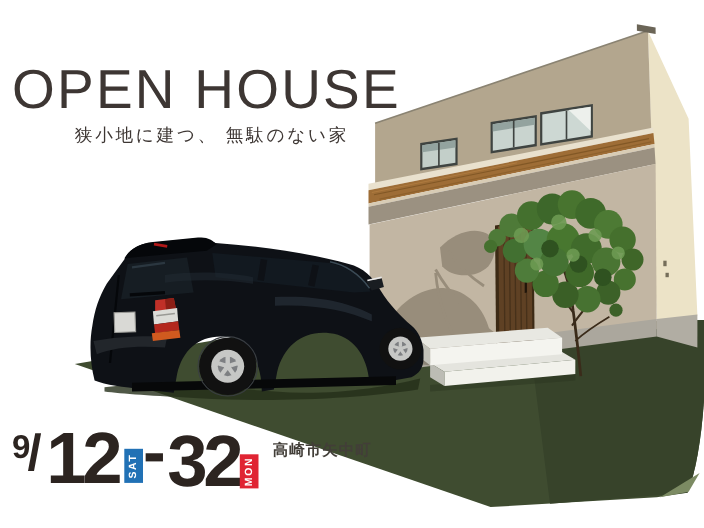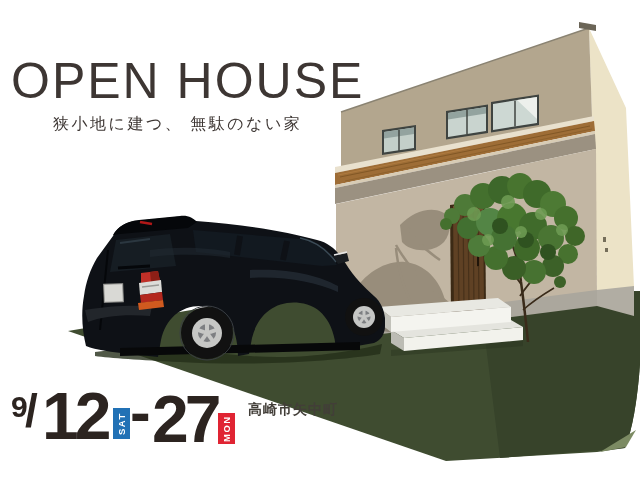--- a/index.html
+++ b/index.html
@@ -7,21 +7,21 @@
     position:relative;width:640px;height:480px;background:#ffffff;
     overflow:hidden;font-family:"Liberation Sans",sans-serif;
   }
   #scene{position:absolute;left:0;top:0;}
   .txt{position:absolute;white-space:nowrap;line-height:1;}
   .title{
     left:11px;top:56px;font-size:50px;font-weight:400;letter-spacing:2px;
     color:var(--title-text,#3d3633);
   }
   .subtitle{
-    left:53px;top:116px;font-size:16px;letter-spacing:2.5px;
+    left:68px;top:116px;font-size:16px;letter-spacing:2.5px;
     color:var(--title-text,#3d3633);
   }
   .d-month{left:11px;top:392px;font-size:30px;font-weight:bold;color:var(--date-text,#2c2420);}
   .d-slash{left:25px;top:388px;font-size:46px;font-weight:bold;color:var(--date-text,#2c2420);}
   .d-big{font-size:66px;font-weight:bold;letter-spacing:-4px;color:var(--date-text,#2c2420);}
   .d-start{left:42px;top:383px;}
   .d-dash{left:130px;top:381px;font-size:62px;font-weight:bold;color:var(--date-text,#2c2420);}
   .d-end{left:152px;top:386px;}
   .badge{
     position:absolute;width:17px;height:31px;display:flex;align-items:center;justify-content:center;
@@ -226,21 +226,21 @@
 
   <div class="txt title">OPEN HOUSE</div>
   <div class="txt subtitle">狭小地に建つ、 無駄のない家</div>
 
   <div>
     <div class="txt d-month">9</div>
     <div class="txt d-slash">/</div>
     <div class="txt d-big d-start">12</div>
     <div class="badge badge-sat">SAT</div>
     <div class="txt d-dash">-</div>
-    <div class="txt d-big d-end">27</div>
+    <div class="txt d-big d-end">32</div>
     <div class="badge badge-mon">MON</div>
   </div>
 
   <div class="info">
     <div class="info-location">高崎市矢中町</div>
   </div>
 
 </div>
 
 </body></html>

